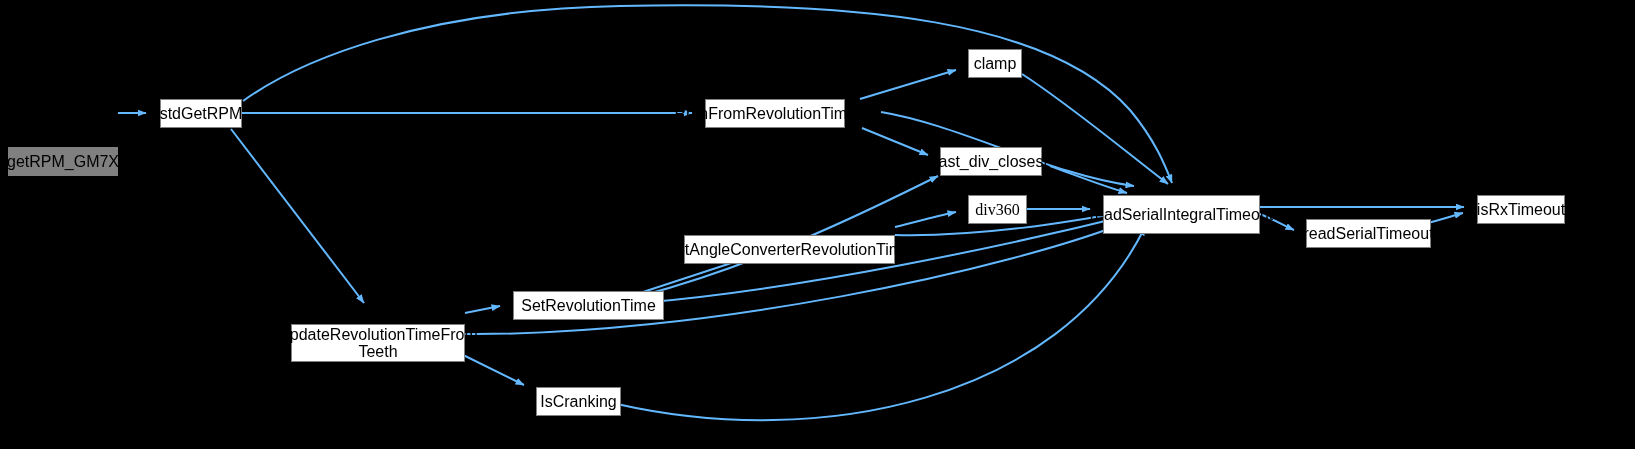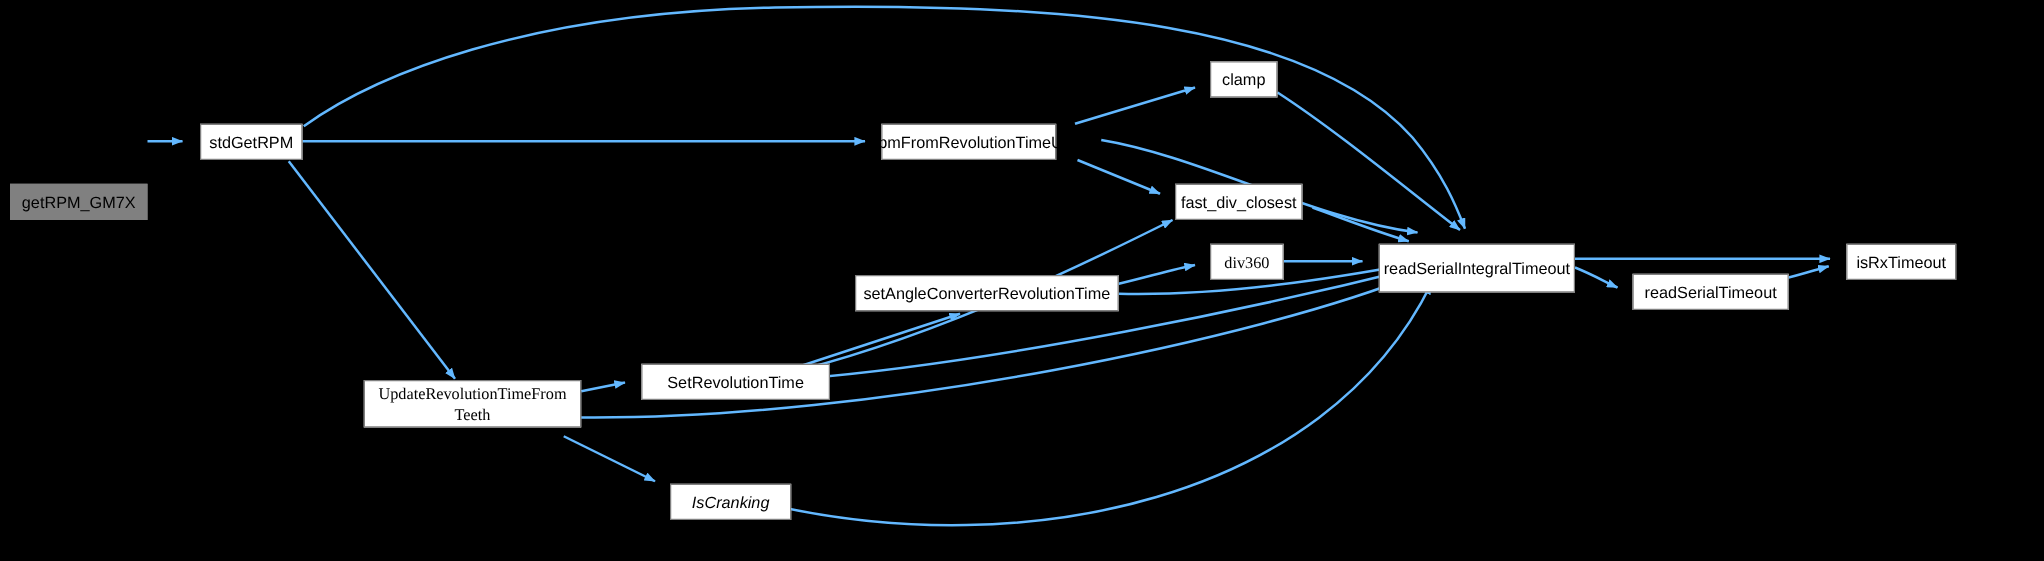--- a/index.html
+++ b/index.html
@@ -25,21 +25,21 @@
   .node {
     position: absolute;
     box-sizing: border-box;
     display: flex;
     align-items: center;
     justify-content: center;
     text-align: center;
     border: 1px solid #808080;
     background: #ffffff;
     color: #000000;
-    font-size: 13px;
+    font-size: 16px;
     line-height: 17px;
     letter-spacing: 0px;
     white-space: pre-line;
     z-index: 5;
   }
   .node.root {
     background: #808080;
     color: #000000;
   }
   .edge-path {
@@ -89,23 +89,23 @@
       </g>
   </svg>
 
   <div id="nodes-group">
       <div class="node root" style="left: 8px; top: 99px; width: 110px; height: 29px; margin-top: 48px;">getRPM_GM7X</div>
       <div class="node" style="left: 160px; top: 99px; width: 82px; height: 29px;">stdGetRPM</div>
       <div class="node" style="left: 705px; top: 99px; width: 140px; height: 29px;">RpmFromRevolutionTimeUs</div>
       <div class="node" style="left: 968px; top: 49px; width: 54px; height: 29px;">clamp</div>
       <div class="node" style="left: 940px; top: 147px; width: 102px; height: 29px;">fast_div_closest</div>
       <div class="node" style="left: 968px; top: 195px; width: 59px; height: 29px; font-family: Liberation Serif, serif;">div360</div>
-      <div class="node" style="left: 684px; top: 220px; width: 211px; height: 29px;">setAngleConverterRevolutionTime</div>
+      <div class="node" style="left: 684px; top: 235px; width: 211px; height: 29px;">setAngleConverterRevolutionTime</div>
       <div class="node" style="left: 513px; top: 291px; width: 151px; height: 29px;">SetRevolutionTime</div>
-      <div class="node" style="left: 291px; top: 304px; width: 174px; height: 38px; font-family: Liberation Serif, serif;">UpdateRevolutionTimeFrom
+      <div class="node" style="left: 291px; top: 324px; width: 174px; height: 38px;">UpdateRevolutionTimeFrom
 Teeth</div>
-      <div class="node" style="left: 536px; top: 387px; width: 97px; height: 29px; font-style: italic;">IsCranking</div>
+      <div class="node" style="left: 536px; top: 387px; width: 85px; height: 29px;">IsCranking</div>
       <div class="node" style="left: 1103px; top: 195px; width: 157px; height: 39px;">readSerialIntegralTimeout</div>
       <div class="node" style="left: 1306px; top: 219px; width: 125px; height: 29px;">readSerialTimeout</div>
       <div class="node" style="left: 1477px; top: 195px; width: 88px; height: 29px;">isRxTimeout</div>
     </div>
 
 </div>
 
 </body></html>

